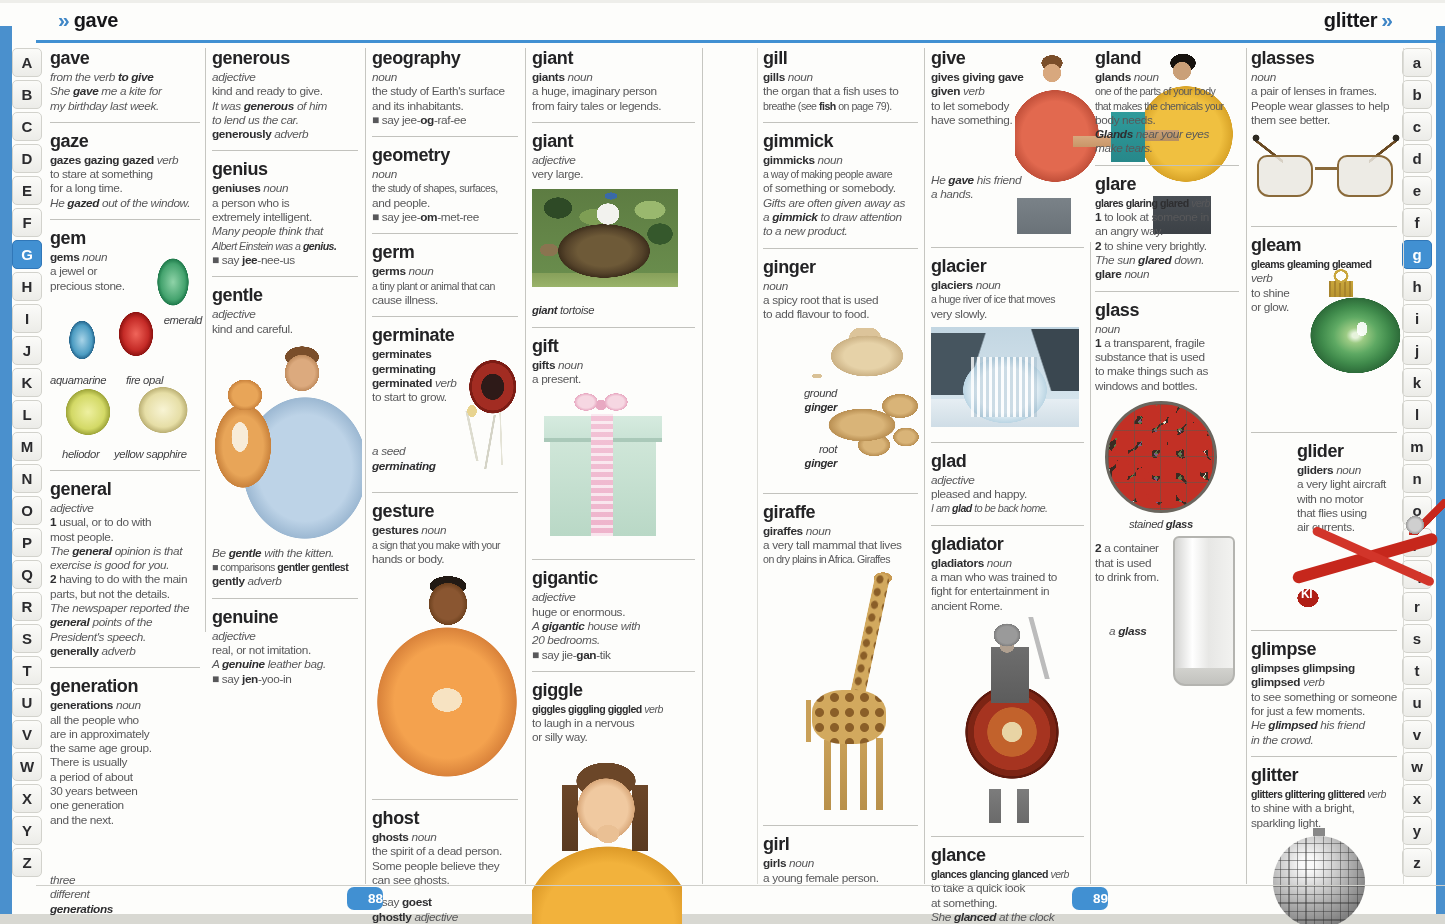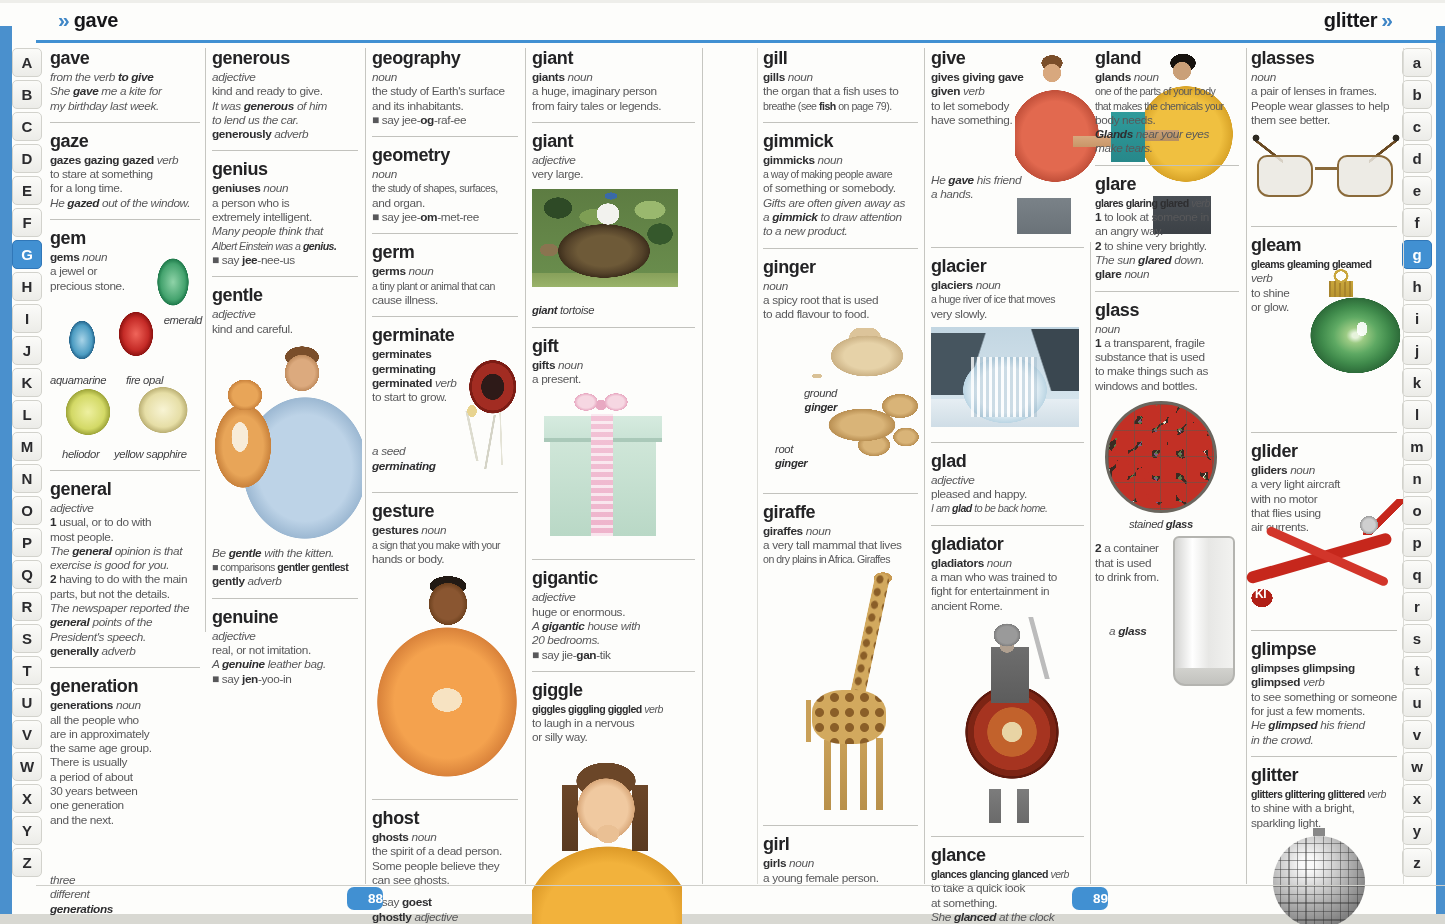--- a/index.html
+++ b/index.html
@@ -134,21 +134,21 @@
   .art-ginger{width:157px;height:152px;background:
     radial-gradient(closest-side,#e6d2a8 0 50%,#cbb184 78%,transparent 79%) 58px 2px/92px 52px,
     radial-gradient(closest-side,#dcc49a 0 60%,transparent 61%) 76px -8px/52px 34px,
     radial-gradient(closest-side,#d9c196 0 60%,transparent 61%) 46px 44px/16px 8px,
     radial-gradient(closest-side,#d9b478 0 55%,#b98f52 85%,transparent 86%) 60px 78px/78px 38px,
     radial-gradient(closest-side,#d9b478 0 55%,#b98f52 85%,transparent 86%) 116px 64px/42px 28px,
     radial-gradient(closest-side,#d9b478 0 55%,#b98f52 85%,transparent 86%) 92px 104px/38px 26px,
     radial-gradient(closest-side,#d9b478 0 55%,#b98f52 85%,transparent 86%) 128px 98px/30px 22px;
     background-repeat:no-repeat;}
   .fig-ginger .cap-0{position:absolute;left:0;top:56px;width:74px;text-align:right;}
-  .fig-ginger .cap-1{position:absolute;left:12px;top:112px;width:74px;}
+  .fig-ginger .cap-1{position:absolute;left:0;top:112px;width:74px;text-align:right;}
   .fig-giraffe{height:244px;}
   .art-giraffe{position:absolute;right:-6px;top:0;width:140px;height:240px;background:
     radial-gradient(closest-side,#c89a52 0 70%,transparent 71%) 84px -2px/26px 16px,
     linear-gradient(#c9a058,#b8904a) 38px 168px/7px 70px,
     linear-gradient(#c9a058,#b8904a) 54px 170px/7px 68px,
     linear-gradient(#c9a058,#b8904a) 74px 170px/7px 68px,
     linear-gradient(#c9a058,#b8904a) 90px 166px/7px 72px,
     linear-gradient(#c9a058,#c9a058) 20px 128px/5px 42px;
     background-repeat:no-repeat;}
   .art-giraffe::before{content:"";position:absolute;left:76px;top:0;width:15px;height:132px;border-radius:8px;
@@ -226,21 +226,21 @@
   .art-glasses::before{left:6px;} .art-glasses::after{left:86px;}
   .e-gleam{position:relative;min-height:188px;}
   .fig-ornament{position:absolute;right:-2px;top:30px;width:120px;height:152px;margin:0;}
   .art-ornament{width:120px;height:152px;background:
     radial-gradient(closest-side,rgba(255,255,255,.9) 0 60%,transparent 61%) 72px 52px/18px 24px,
     radial-gradient(closest-side,transparent 0 42%,#c9a63c 43% 62%,transparent 63%) 48px 0/24px 22px,
     repeating-linear-gradient(90deg,#a8842c 0 2px,transparent 2px 5px) 48px 16px/24px 16px,
     linear-gradient(#c9a63c,#b8942f) 48px 16px/24px 16px,
     radial-gradient(closest-side at 62% 32%,#e7f3dc 0 7%,#9ccb84 20%,#5ea963 48%,#3f8a4b 75%,#2d6b39 98%,transparent 99%) 0 32px/120px 120px;
     background-repeat:no-repeat;}
-  .e-glider{position:relative;min-height:180px;}
+  .e-glider{position:relative;min-height:180px;margin-left:46px;}
   .fig-glider{position:absolute;left:-4px;top:58px;width:156px;height:120px;margin:0;}
   .art-glider{width:156px;height:120px;background:
     radial-gradient(closest-side,#b01f16 0 70%,transparent 71%) 0 86px/30px 26px,
     radial-gradient(closest-side,#cfcfcf 0 60%,#9a9a9a 90%,transparent 91%) 112px 16px/20px 20px,
     linear-gradient(135deg,transparent 44%,#c6271c 45% 58%,transparent 59%) 116px 0/40px 36px;
     background-repeat:no-repeat;}
   .art-glider::before{content:"";position:absolute;left:0;top:74px;width:150px;height:12px;border-radius:8px;
     background:#c6271c;transform:rotate(-16deg);transform-origin:left center;}
   .art-glider::after{content:"";position:absolute;left:20px;top:26px;width:132px;height:9px;border-radius:6px;
     background:#d2352a;transform:rotate(24deg);transform-origin:left center;}
@@ -494,21 +494,21 @@
         <div class="sep"></div>
         <section class="entry e-geometry">
           <h3 class="hw">geometry</h3>
           <div class="tb">
             <div class="ln"><span class="s-i">noun</span></div>
           </div>
           <div class="tb sm">
             <div class="ln"><span class="s-r">the study of shapes, surfaces,</span></div>
           </div>
           <div class="tb">
-            <div class="ln"><span class="s-r">and organ.</span></div>
+            <div class="ln"><span class="s-r">and people.</span></div>
             <div class="ln"><span class="s-r">■ say jee-</span><span class="s-b">om</span><span class="s-r">-met-ree</span></div>
           </div>
         </section>
         <div class="sep"></div>
         <section class="entry e-germ">
           <h3 class="hw">germ</h3>
           <div class="tb">
             <div class="ln"><span class="s-b">germs</span><span class="s-i"> noun</span></div>
           </div>
           <div class="tb sm">

